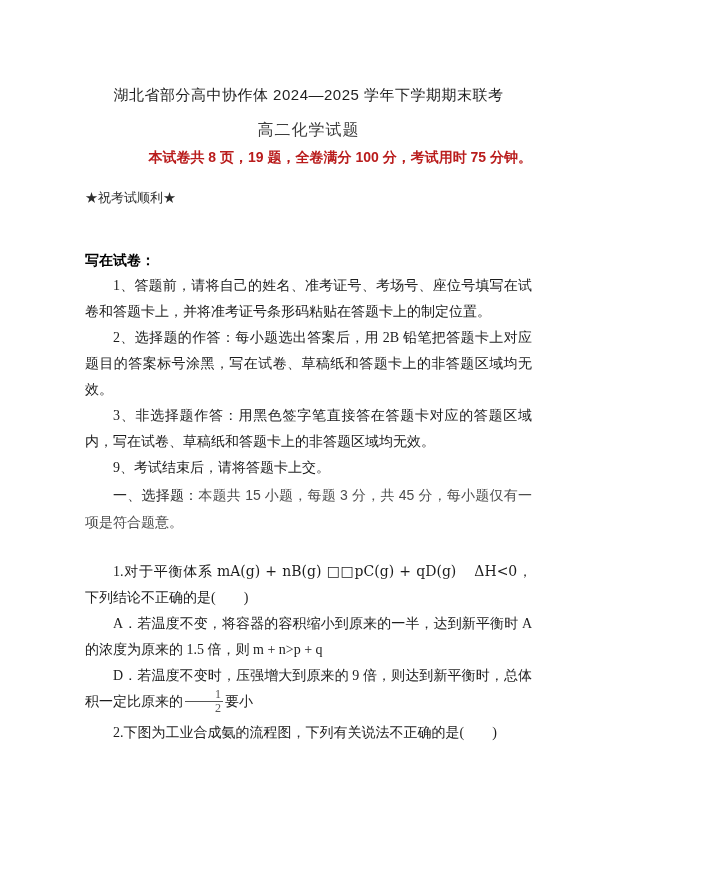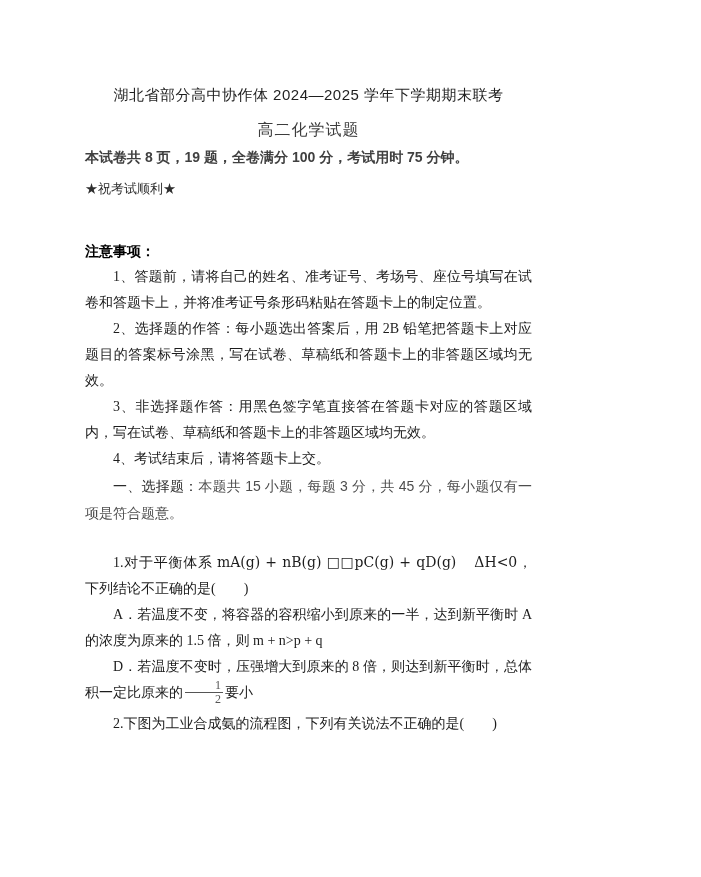--- a/index.html
+++ b/index.html
@@ -38,24 +38,24 @@
     text-align: center;
     line-height: 19px;
     margin-bottom: 9px;
     letter-spacing: 1px;
     margin-top: 16px;
   }
   .exam-info {
     font-family: "Liberation Sans", "DejaVu Sans", sans-serif;
     font-size: 14px;
     font-weight: 700;
-    color: #404040;
-    text-align: left;
+    color: #b91c1c;
+    text-align: right;
     line-height: 18px;
-    margin-bottom: 15px;
+    margin-bottom: 24px;
   }
   .blessing {
     font-size: 13px;
     color: #2e2e2e;
     text-align: left;
     line-height: 16px;
   }
   .notes-block { margin-top: 41px; }
   .notes-heading {
     font-family: "Liberation Sans", "DejaVu Sans", sans-serif;
@@ -111,31 +111,31 @@
 
 <div class="page">
   <div class="content">
 
     <div class="exam-title">湖北省部分高中协作体 2024—2025 学年下学期期末联考</div>
     <div class="exam-subtitle">高二化学试题</div>
     <div class="exam-info">本试卷共 8 页，19 题，全卷满分 100 分，考试用时 75 分钟。</div>
     <div class="blessing">★祝考试顺利★</div>
 
     <div class="notes-block">
-      <div class="notes-heading">注意事项：</div>
+      <div class="notes-heading">写在试卷：</div>
       <p class="para">1、答题前，请将自己的姓名、准考证号、考场号、座位号填写在试卷和答题卡上，并将准考证号条形码粘贴在答题卡上的制定位置。</p>
       <p class="para">2、选择题的作答：每小题选出答案后，用 2B 铅笔把答题卡上对应题目的答案标号涂黑，写在试卷、草稿纸和答题卡上的非答题区域均无效。</p>
       <p class="para">3、非选择题作答：用黑色签字笔直接答在答题卡对应的答题区域内，写在试卷、草稿纸和答题卡上的非答题区域均无效。</p>
-      <p class="para">4、考试结束后，请将答题卡上交。</p>
+      <p class="para">9、考试结束后，请将答题卡上交。</p>
     </div>
 
     <p class="section-line"><span class="section-label">一、选择题：</span><span class="section-desc">本题共 15 小题，每题 3 分，共 45 分，每小题仅有一项是符合题意。</span></p>
 
     <div class="question">
       <p class="para q1-stem"><span>1.对于平衡体系 </span><span class="formula">mA(g) + nB(g) □□pC(g) + qD(g)</span><span class="cond-gap"></span><span class="formula">ΔH&lt;0</span><span>，下列结论不正确的是(　　)</span></p>
       <p class="para option">A．若温度不变，将容器的容积缩小到原来的一半，达到新平衡时 A 的浓度为原来的 1.5 倍，则 m + n&gt;p + q</p>
-      <p class="para option"><span>D．若温度不变时，压强增大到原来的 8 倍，则达到新平衡时，总体积一定比原来的</span><span class="frac"><span class="num">1</span><span class="den">2</span></span><span>要小</span></p>
+      <p class="para option"><span>D．若温度不变时，压强增大到原来的 9 倍，则达到新平衡时，总体积一定比原来的</span><span class="frac"><span class="num">1</span><span class="den">2</span></span><span>要小</span></p>
     </div>
 
     <p class="para q2-stem">2.下图为工业合成氨的流程图，下列有关说法不正确的是(　　)</p>
 
   </div>
 </div>
 
 </body></html>

